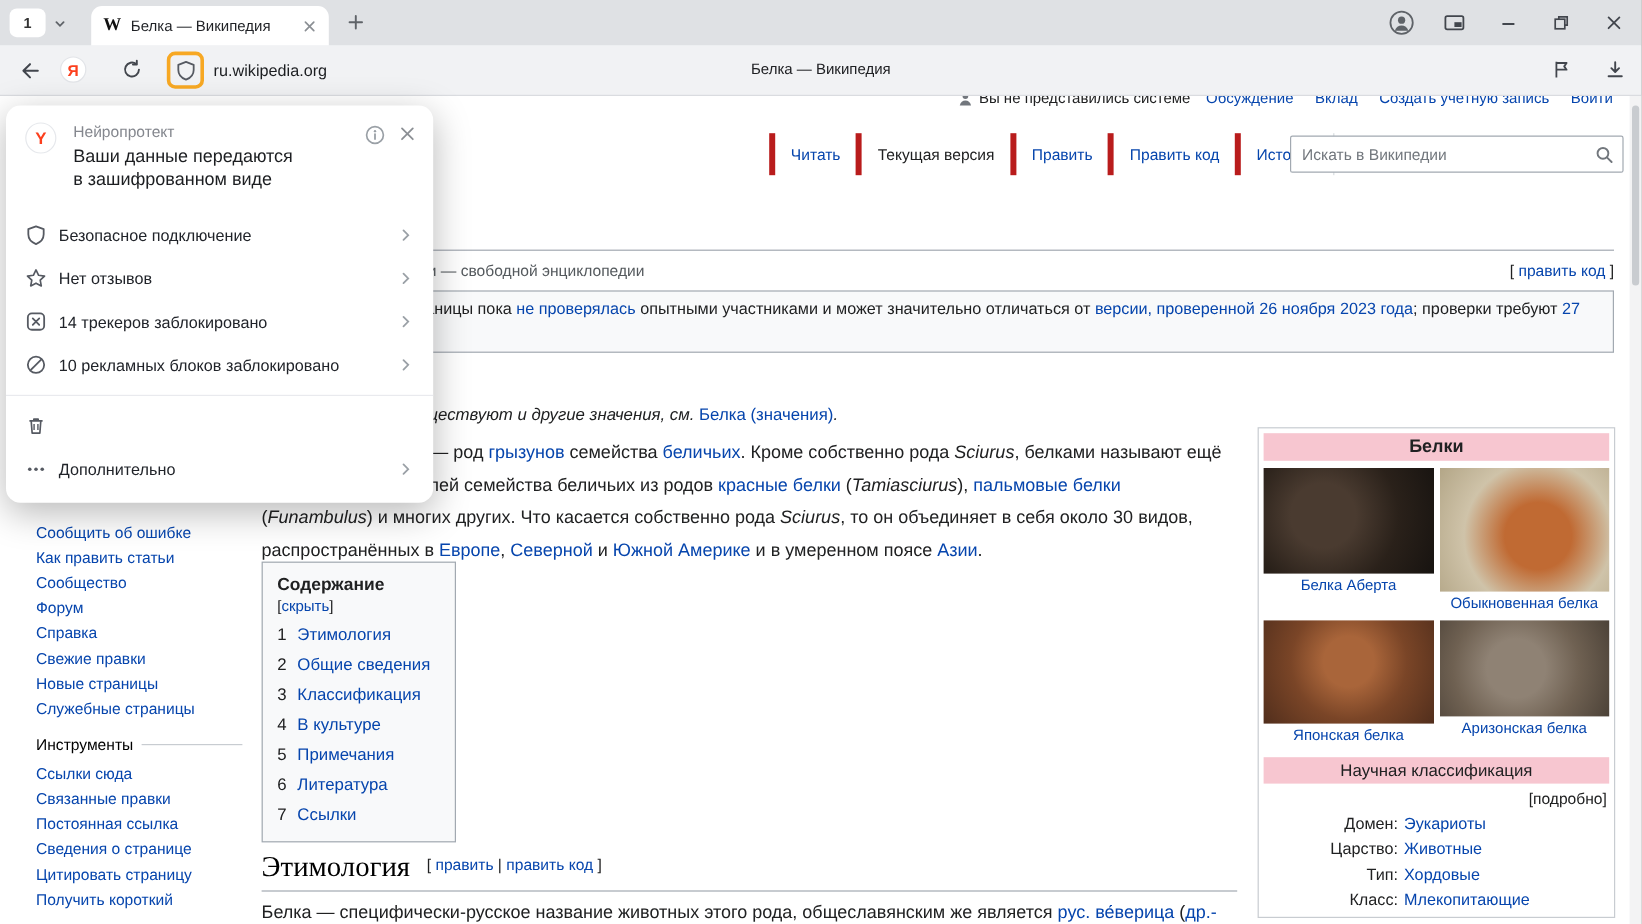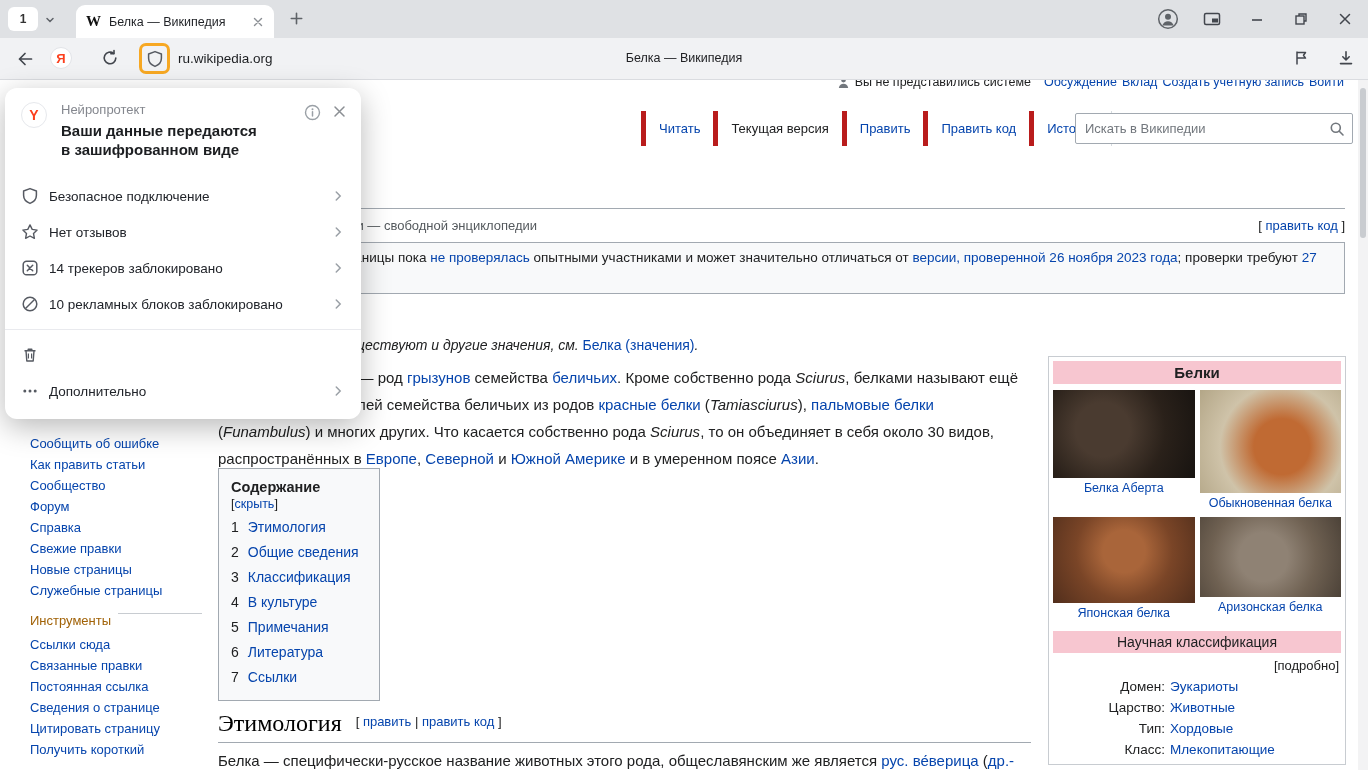--- a/index.html
+++ b/index.html
@@ -27,21 +27,21 @@
                     border-radius:7px;display:flex;align-items:center;justify-content:center;cursor:pointer}
   .url{position:absolute;left:178px;top:13px;font-size:13.5px;color:#1c1e21;cursor:text}
   .center-title{position:absolute;left:340px;right:340px;top:13px;text-align:center;font-size:12.5px;color:#202124}
   
   .popup{position:absolute;left:5px;top:88px;width:356px;background:#fff;border-radius:12px;z-index:40;
          box-shadow:0 8px 30px rgba(0,0,0,.28);padding:14px 0 10px}
   .pp-head{padding:0 16px;position:relative;min-height:62px}
   .pp-logo{position:absolute;left:16px;top:0;width:26px;height:26px;border-radius:50%;border:1px solid #e6e8ec;
            display:flex;align-items:center;justify-content:center;color:#fc3f1d;font-weight:bold;font-size:14px}
   .pp-brand{margin-left:40px;font-size:13px;color:#84878e}
-  .pp-headline{margin-left:40px;margin-top:4px;font-size:15px;font-weight:bold;line-height:19px;color:#1c1e21}
+  .pp-headline{margin-left:40px;margin-top:4px;font-size:15px;font-weight:normal;line-height:19px;color:#1c1e21}
   .pp-info{position:absolute;right:40px;top:2px;cursor:pointer;display:flex}
   .pp-close{position:absolute;right:14px;top:2px;cursor:pointer;display:flex}
   .pp-rows{margin-top:14px}
   .pp-row{height:36px;display:flex;align-items:center;padding:0 16px;gap:10px;cursor:pointer}
   .pp-label{flex:1;font-size:13.5px;color:#21242a}
   .icn{display:flex;align-items:center;justify-content:center}
   .pp-divider{height:1px;background:#e9eaee;margin:7px 0}
   
   .wikipage{position:absolute;top:80px;left:0;right:0;bottom:0;background:#fff;overflow:hidden}
   .personal{position:absolute;top:-5px;right:24px;display:flex;gap:13px;align-items:center;font-size:12.5px;white-space:nowrap}
@@ -51,21 +51,21 @@
   .wtab{padding:0 13px;line-height:35px;font-size:13px;color:var(--link);border-left:5px solid #b91c1c;cursor:pointer;white-space:nowrap}
   .wtab:last-child{border-right:1px solid #d6dbdf}
   .wtab.active{color:#202122;background:#fff}
   .wiki-search{position:absolute;left:1075px;top:33px;width:278px;height:31px}
   .wiki-search input{width:100%;height:100%;border:1px solid #a2a9b1;border-radius:2px;padding:0 18px 0 9px;
                      font-size:13px;font-family:inherit;color:#202122;background:#fff}
   .wiki-search input::placeholder{color:#72777d}
   .search-icon{position:absolute;right:8px;top:8px;cursor:pointer;display:flex}
   .sidebar{position:absolute;left:30px;top:353px;width:172px;font-size:13px}
   .sb-link{display:block;color:var(--link);line-height:21px;cursor:pointer;white-space:nowrap}
-  .sb-header{color:#a16207;font-size:13px;margin:12px 0 6px;display:flex;gap:7px}
+  .sb-header{color:#000000;font-size:13px;margin:12px 0 6px;display:flex;align-items:center;gap:7px}
   .sb-header::after{content:"";flex:1;border-top:1px solid #c8ccd1}
   .title-rule{position:absolute;left:218px;right:23px;top:128px;border-top:1px solid #a2a9b1}
   .subtitle{position:absolute;left:218px;top:138px;font-size:13px;color:#54595d;white-space:nowrap}
   .edit-code{position:absolute;right:23px;top:138px;font-size:13px;white-space:nowrap}
   .banner{position:absolute;left:218px;top:162px;width:1127px;border:1px solid #a2a9b1;background:#f8f9fa;
           padding:5px 10px;font-size:13.5px}
   .banner .bline{line-height:20px;white-space:nowrap}
   .hatnote{position:absolute;left:218px;top:257px;font-size:14px;white-space:nowrap}
   .paragraph{position:absolute;left:218px;top:284px;width:815px;font-size:15px}
   .paragraph .pline{line-height:27px;white-space:nowrap}
@@ -200,21 +200,21 @@
     <div class="personal">
       <span class="pers-user">
         <span style="display:flex">
           <svg width="13" height="13" viewBox="0 0 13 13">
               <circle cx="6.5" cy="4" r="2.4" fill="#72777d"></circle>
               <path d="M1.8 12c.6-2.8 2.4-4.2 4.7-4.2s4.1 1.4 4.7 4.2Z" fill="#72777d"></path>
             </svg>
         </span>
         <span>Вы не представились системе</span>
       </span>
-      <span id="personal-links" style="display:flex;gap:5px">
+      <span id="personal-links" style="display:flex;gap:18px">
           <span class="plink">Обсуждение</span>
           <span class="plink">Вклад</span>
           <span class="plink">Создать учётную запись</span>
           <span class="plink">Войти</span>
         </span>
     </div>
 
     <div id="wiki-tabs" class="wiki-tabs">
         <div class="wtab">Читать</div>
         <div class="wtab active">Текущая версия</div>

